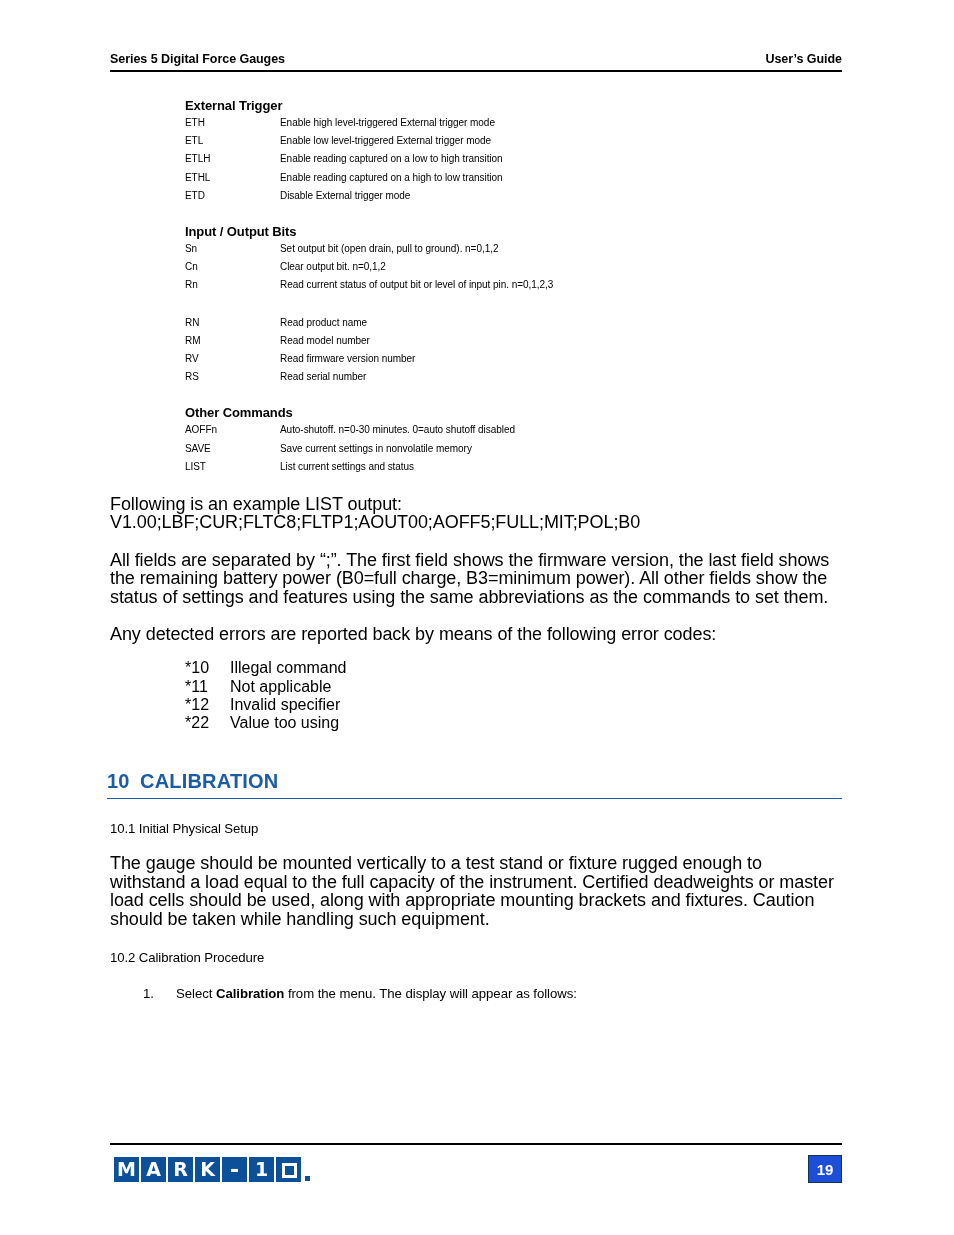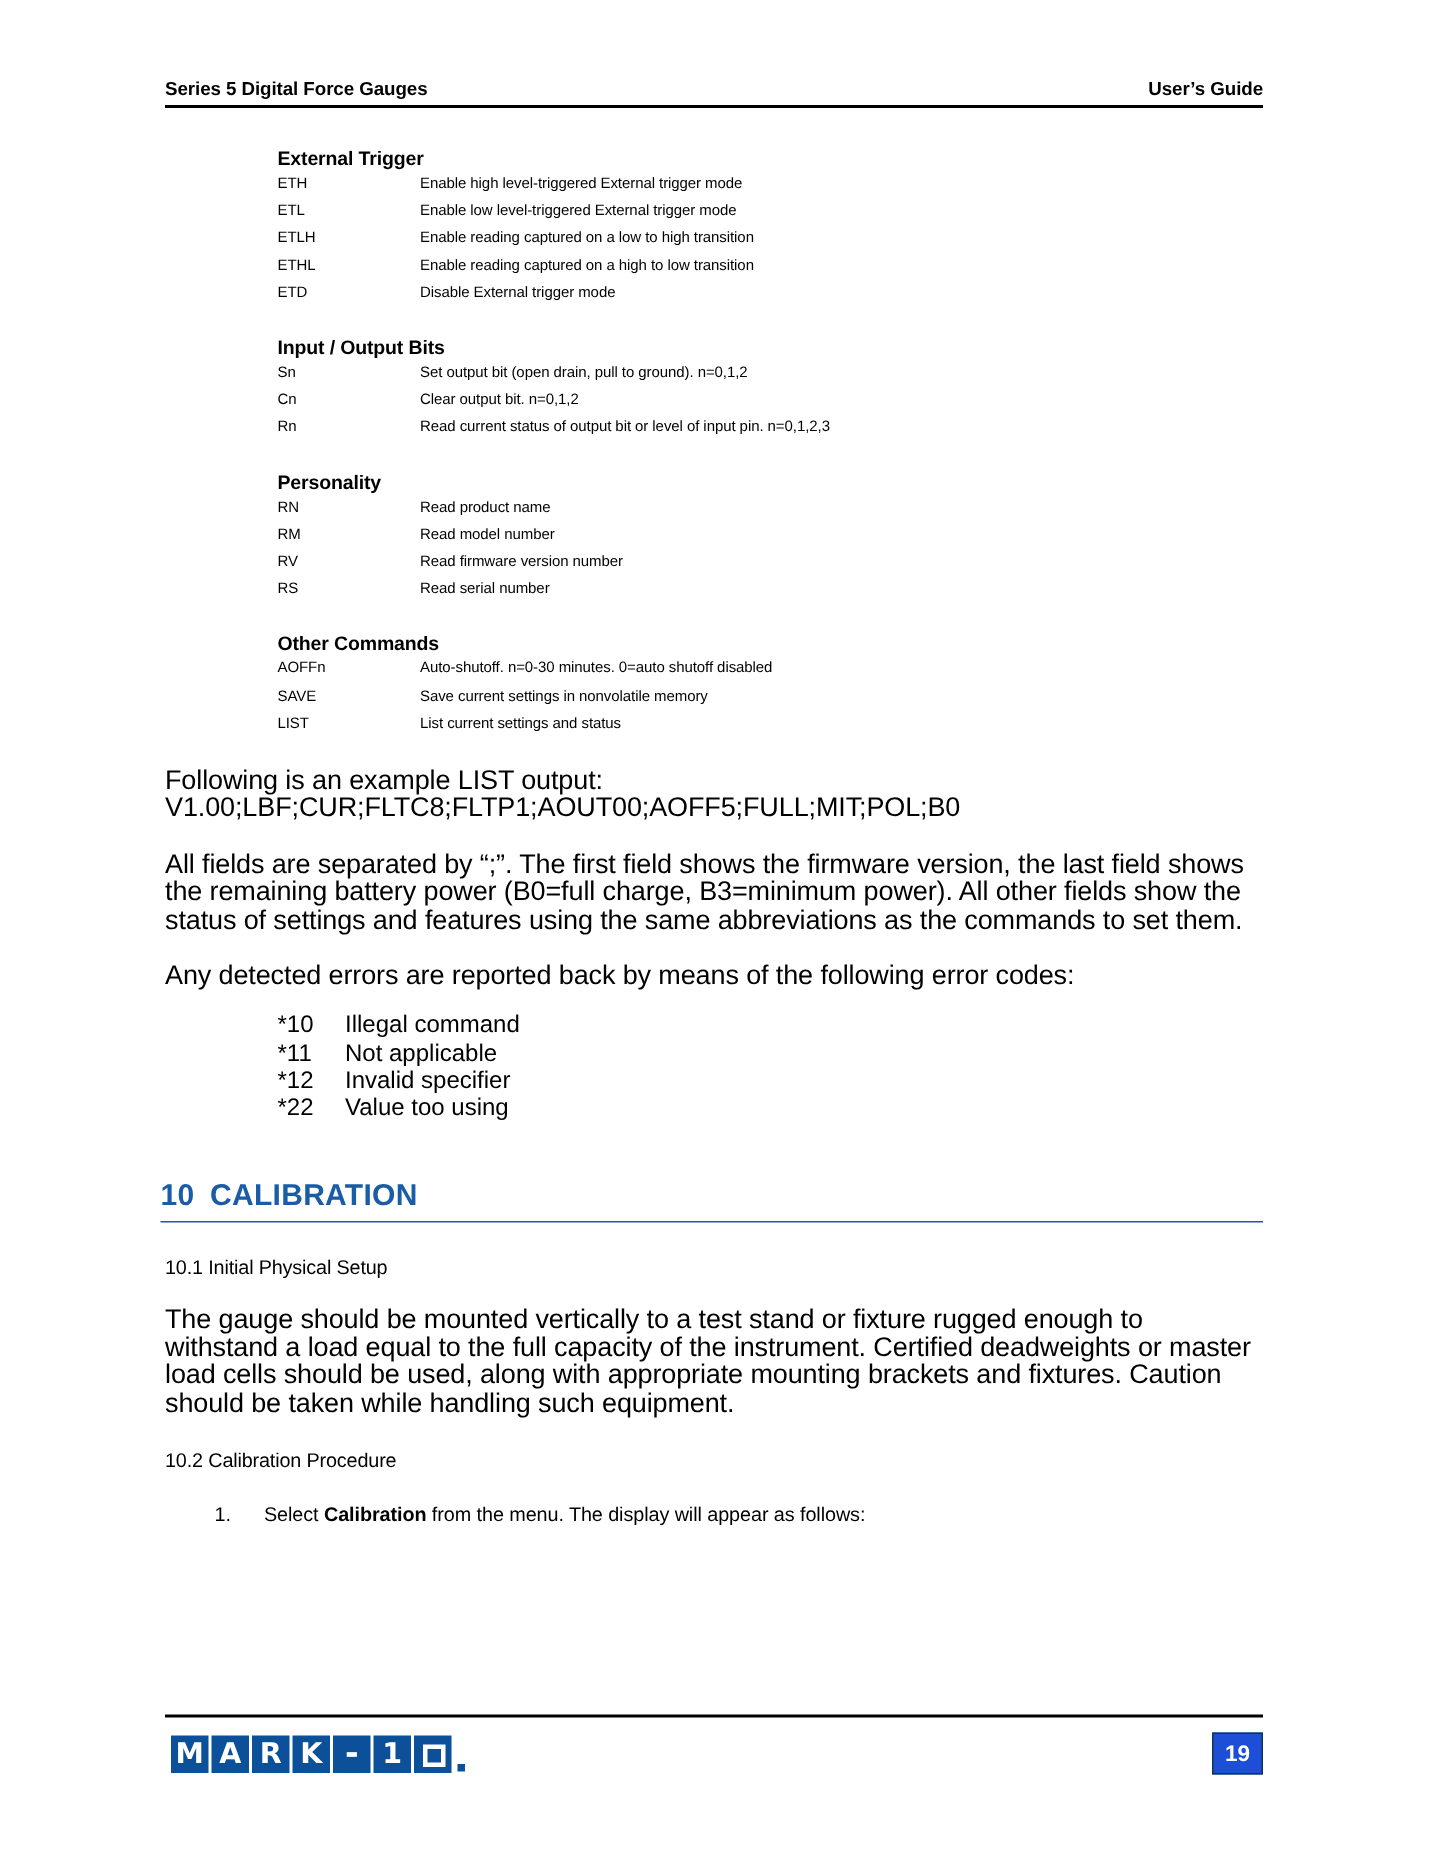--- a/index.html
+++ b/index.html
@@ -255,21 +255,20 @@
         <div class="cmd-key">Cn</div>
         <div class="cmd-desc">Clear output bit. n=0,1,2</div>
       </div>
       <div class="cmd-row">
         <div class="cmd-key">Rn</div>
         <div class="cmd-desc">Read current status of output bit or level of input pin. n=0,1,2,3</div>
       </div>
     </div>
 
     <div class="cmd-block">
-      <div class="cmd-title">Personality</div>
       <div class="cmd-row">
         <div class="cmd-key">RN</div>
         <div class="cmd-desc">Read product name</div>
       </div>
       <div class="cmd-row">
         <div class="cmd-key">RM</div>
         <div class="cmd-desc">Read model number</div>
       </div>
       <div class="cmd-row">
         <div class="cmd-key">RV</div>

